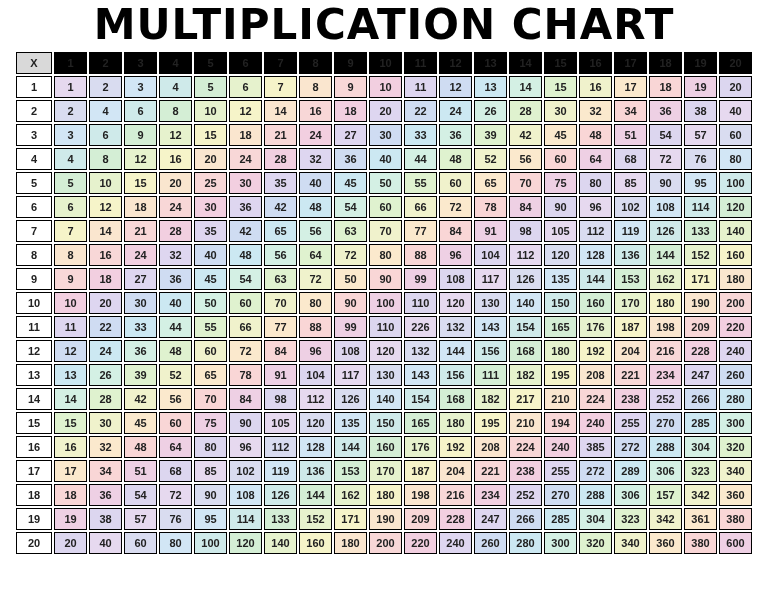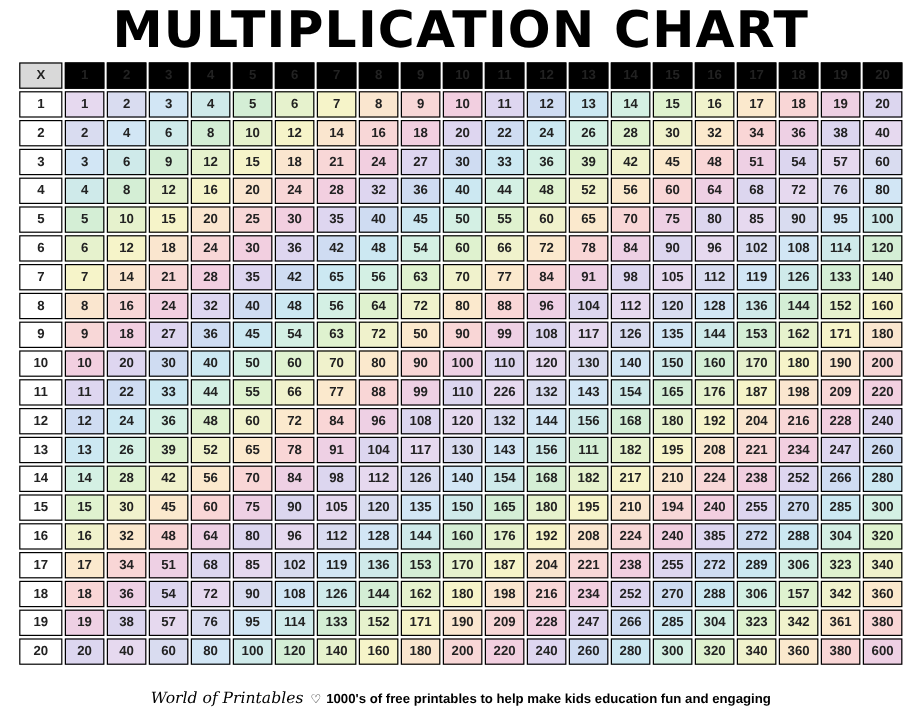--- a/index.html
+++ b/index.html
@@ -591,17 +591,14 @@
             <td style="background: rgb(223, 242, 207);">320</td>
             <td style="background: rgb(240, 242, 204);">340</td>
             <td style="background: rgb(251, 233, 205);">360</td>
             <td style="background: rgb(249, 214, 214);">380</td>
             <td style="background: rgb(238, 208, 228);">600</td>
           </tr>
         </tbody>
     </table>
   </div>
 
-  <div id="footer">
-    <span class="brand">World of Printables</span><span class="heart">♡</span><span class="tag">1000's of free printables to help make kids education fun and engaging</span>
-  </div>
 
 </div>
 
 </body></html>

